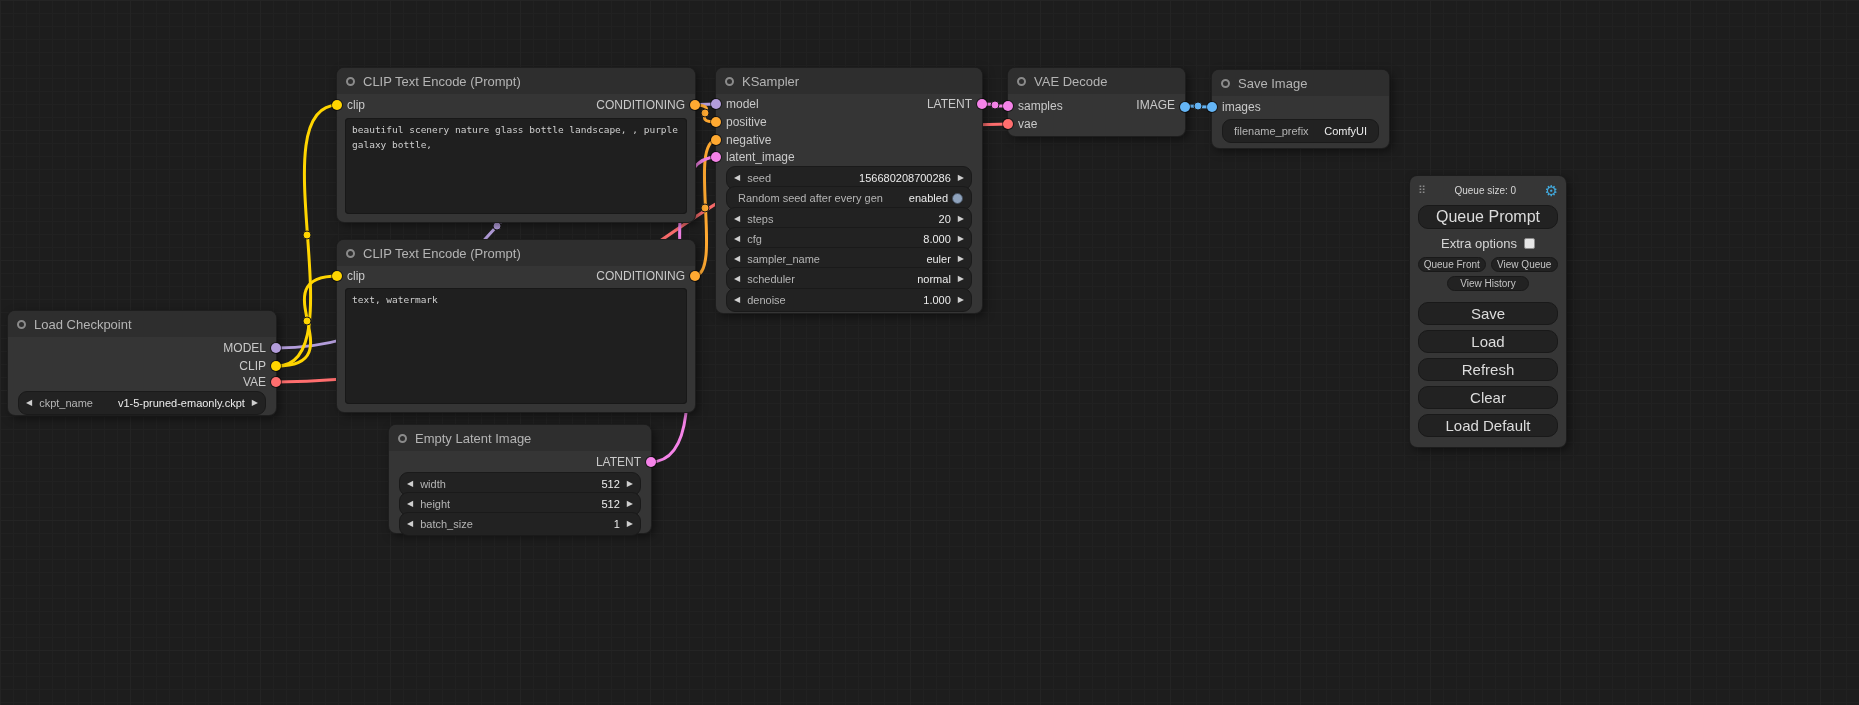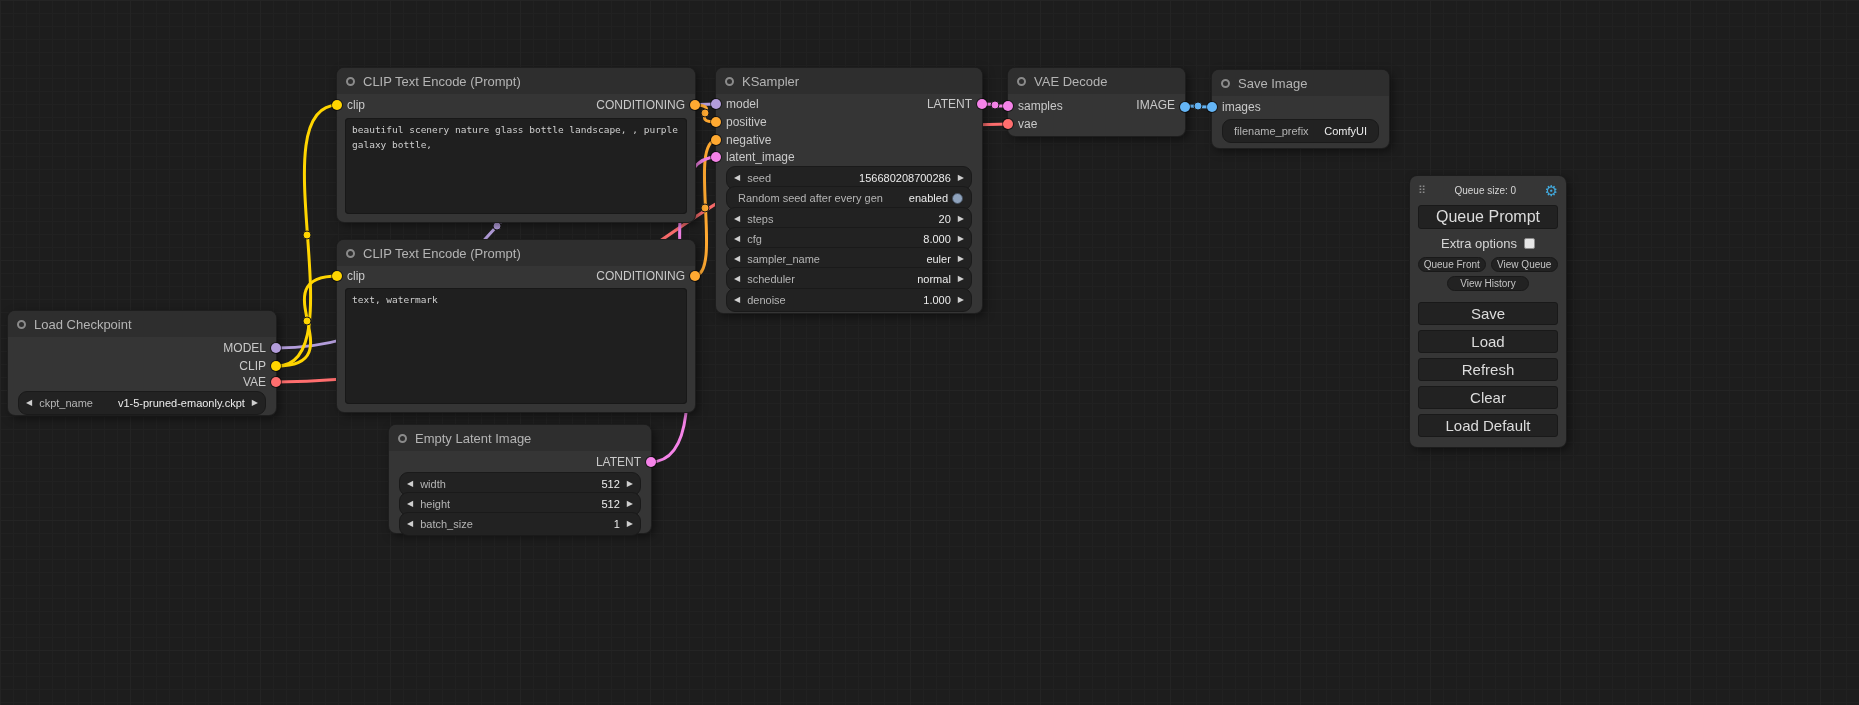--- a/index.html
+++ b/index.html
@@ -59,21 +59,21 @@
     position:absolute; left:1410px; top:176px; width:156px; z-index:3;
     background:#363636; border-radius:7px; padding:5px 8px 10px;
     box-shadow:0 0 0 1px #1c1c1c, 3px 3px 10px rgba(0,0,0,.5);
     color:#d6d6d6;
   }
   .menu-head { display:flex; align-items:center; height:18px; }
   .drag { color:#8a8a8a; font-size:11px; cursor:move; }
   .qsize { flex:1; text-align:center; font-size:10px; color:#d6d6d6; }
   .gear { color:#41a9dd; font-size:15px; line-height:1; cursor:pointer; }
   .btn-big {
-    display:block; width:100%; background:#222; border:1px solid #191919; border-radius:3px;
+    display:block; width:100%; background:#222; border:1px solid #191919; border-radius:10px;
     color:#dcdcdc; font-size:15px; font-family:inherit; height:23px; margin-top:5px; cursor:pointer;
   }
   .btn-big.qp { font-size:16px; height:24px; margin-top:6px; }
   .extra { display:flex; align-items:center; justify-content:center; gap:7px; margin-top:7px; font-size:13px; }
   .chk { width:11px; height:11px; background:#e6e6e6; border:1px solid #8c8c8c; border-radius:2px; cursor:pointer; }
   .small-row { display:flex; gap:5px; margin-top:6px; }
   .btn-small {
     flex:1; background:#222; border:1px solid #191919; border-radius:9px;
     color:#c4c4c4; font-size:10px; font-family:inherit; height:15px; line-height:12px; cursor:pointer; white-space:nowrap;
   }

